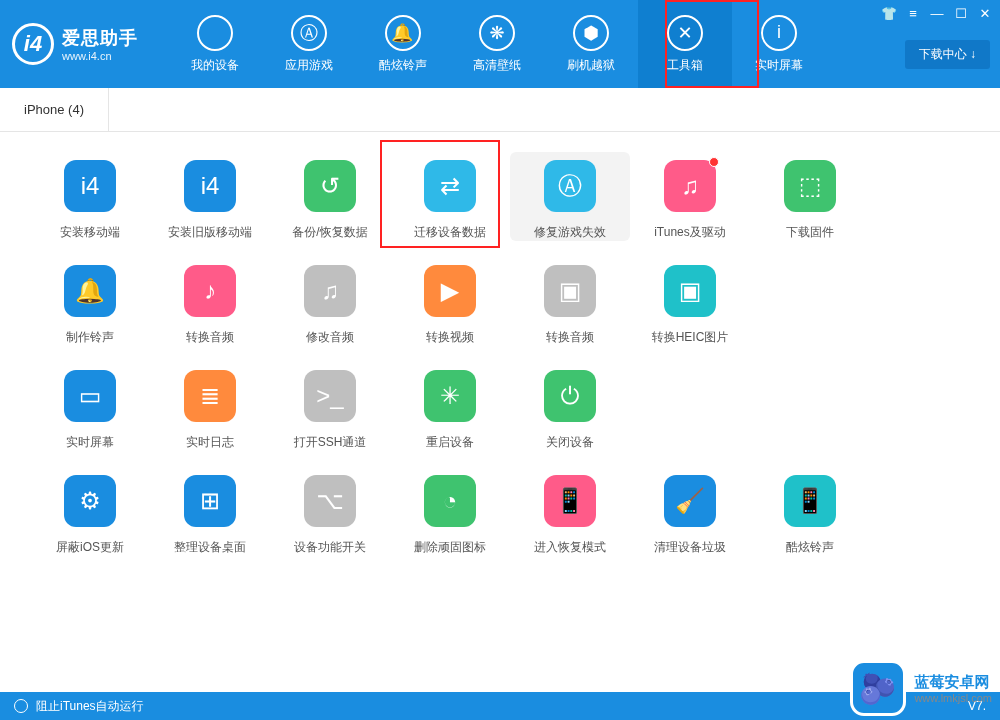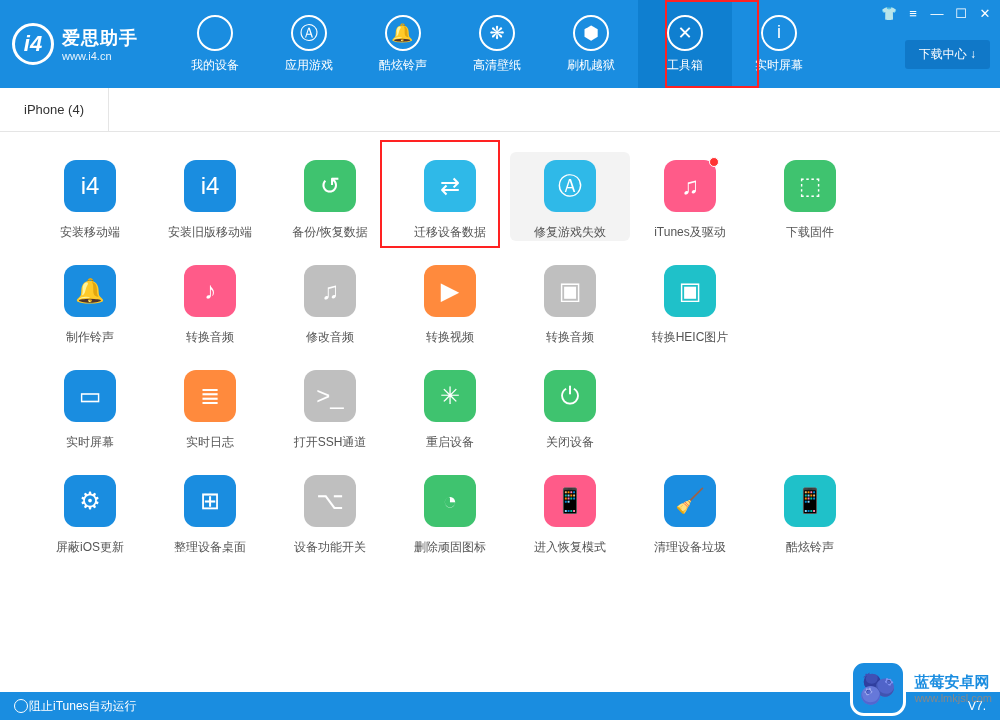--- a/index.html
+++ b/index.html
@@ -33,21 +33,21 @@
 
 .tool-grid { padding: 28px 30px 0 30px; }
 .tool-row { display: flex; margin-bottom: 24px; }
 .tool { width: 120px; display: flex; flex-direction: column; align-items: center; cursor: pointer; position: relative; }
 .tool.hovered { background: #f3f3f3; border-radius: 6px; padding-top: 8px; margin-top: -8px; }
 .tool-ic { width: 52px; height: 52px; border-radius: 12px; display: flex; align-items: center; justify-content: center; color: #fff; font-size: 24px; margin-bottom: 12px; position: relative; }
 .tool-label { font-size: 12px; color: #555; text-align: left; }
 .dot { position: absolute; top: -3px; right: -3px; width: 10px; height: 10px; background: #f33; border-radius: 50%; border: 1px solid #fff; }
 
 .footer { position: absolute; bottom: 0; left: 0; right: 0; height: 28px; background: #1a8de0; color: #fff; font-size: 12px; display: flex; align-items: center; padding: 0 14px; justify-content: space-between; }
-.footer-left { display: flex; align-items: center; gap: 1px; }
+.footer-left { display: flex; align-items: center; gap: 8px; }
 .circ { width: 14px; height: 14px; border: 1.5px solid #fff; border-radius: 50%; }
 
 .wm { position: absolute; bottom: 4px; right: 8px; display: flex; align-items: center; gap: 8px; }
 .wm-ic { width: 56px; height: 56px; background: #1a8de0; border-radius: 14px; display: flex; align-items: center; justify-content: center; font-size: 30px; color: #fff; border: 3px solid #fff; }
 .wm-txt { color: #1a8de0; font-weight: bold; }
 .wm-title { font-size: 15px; }
 .wm-sub { font-size: 11px; color: #888; font-weight: normal; }
 
 
 .c-blue{background:#1a8de0}.c-green{background:#3fc36f}.c-cyan{background:#2fb9e8}.c-orange{background:#ff8a3d}.c-pink{background:#ff5b89}.c-gray{background:#bfbfbf}.c-teal{background:#1fc1c9}

